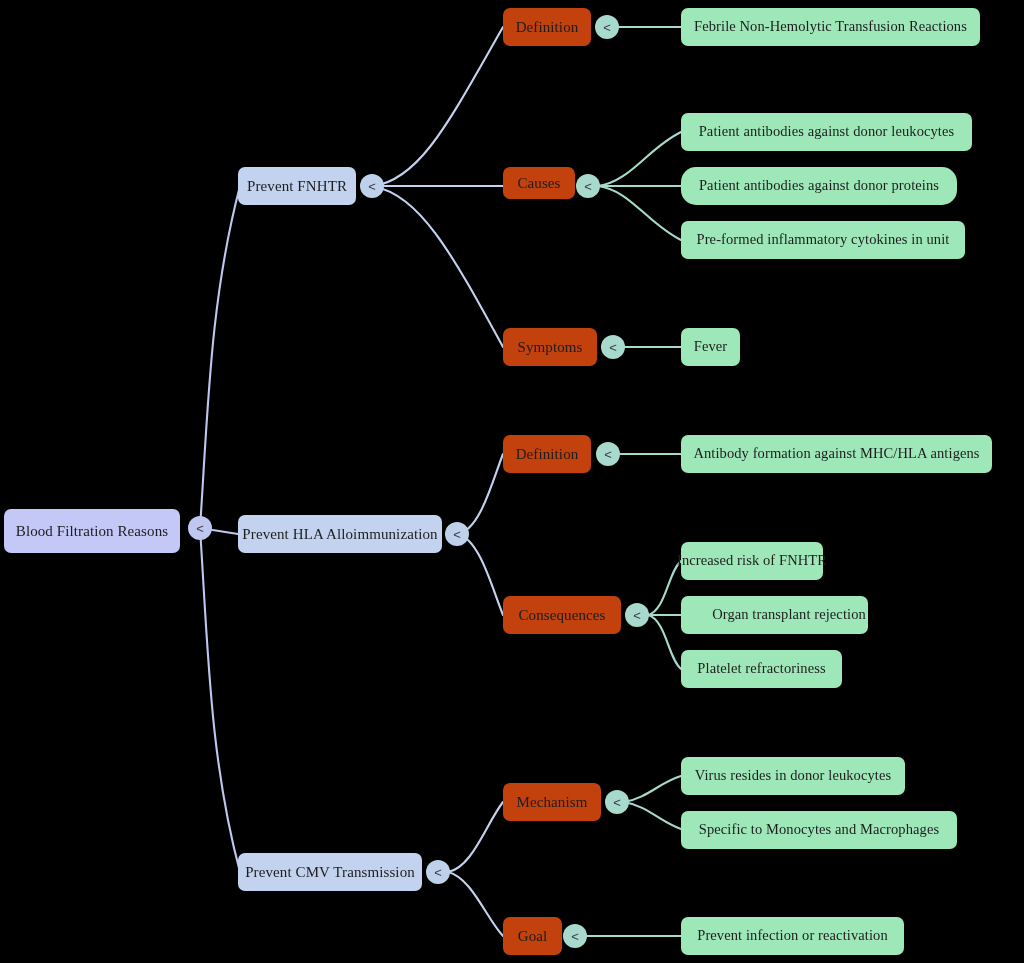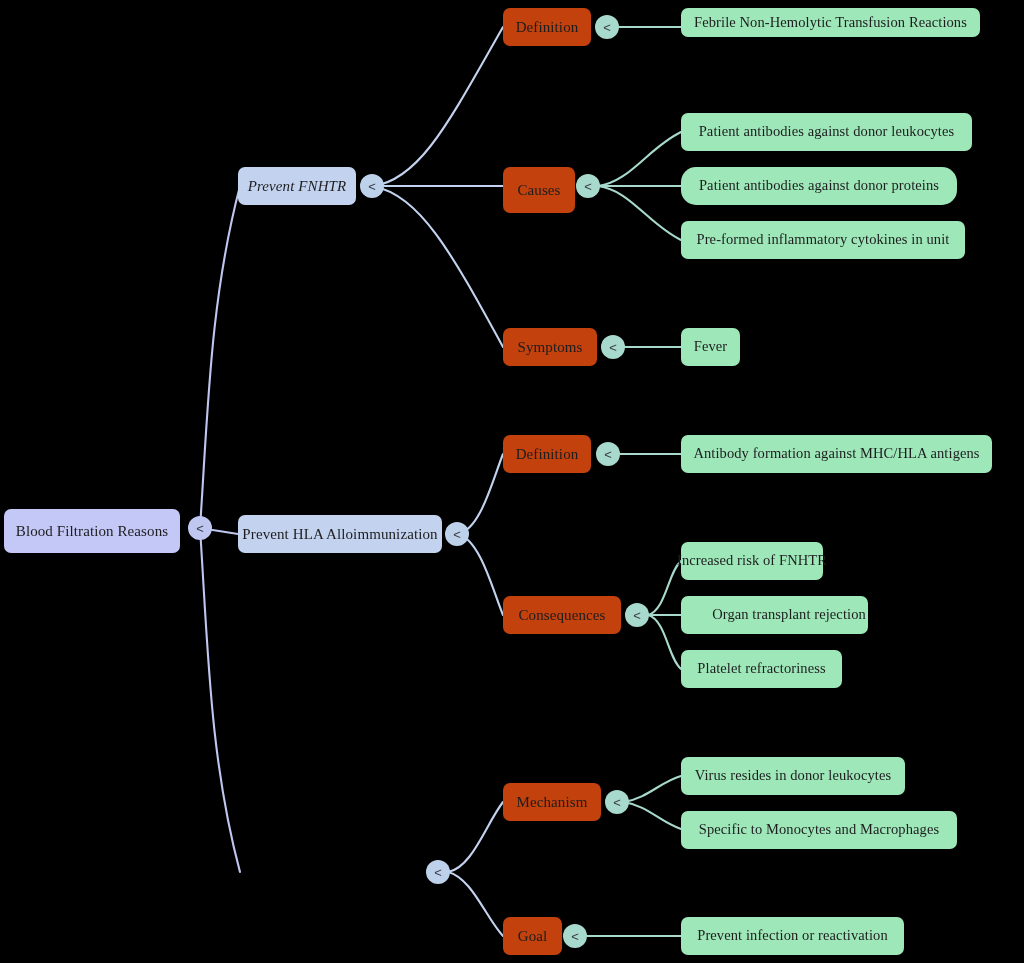--- a/index.html
+++ b/index.html
@@ -118,38 +118,38 @@
     </g>
   </svg>
 
   <div class="node root" style="left:4px; top:509px; width:176px; height:44px;">
     <span>Blood Filtration Reasons</span>
   </div>
   <div class="badge lav" style="left:188px; top:516px; width:24px; height:24px;">
     <span>&lt;</span>
   </div>
 
-  <div class="node branch" style="left:238px; top:167px; width:118px; height:38px;font-style:italic;">
+  <div class="node branch" style="left:238px; top:167px; width:118px; height:38px;">
     <span>Prevent FNHTR</span>
   </div>
   <div class="badge blue" style="left:360px; top:174px; width:24px; height:24px;">
     <span>&lt;</span>
   </div>
 
   <div class="node mid" style="left:503px; top:8px; width:88px; height:38px;">
     <span>Definition</span>
   </div>
   <div class="badge teal" style="left:595px; top:15px; width:24px; height:24px;">
     <span>&lt;</span>
   </div>
-  <div class="node leaf" style="left:681px; top:8px; width:299px; height:29px;">
+  <div class="node leaf" style="left:681px; top:8px; width:299px; height:38px;">
     <span>Febrile Non-Hemolytic Transfusion Reactions</span>
   </div>
 
-  <div class="node mid" style="left:503px; top:167px; width:72px; height:46px;">
+  <div class="node mid" style="left:503px; top:167px; width:72px; height:32px;">
     <span>Causes</span>
   </div>
   <div class="badge teal" style="left:576px; top:174px; width:24px; height:24px;">
     <span>&lt;</span>
   </div>
   <div class="node leaf" style="left:681px; top:113px; width:291px; height:38px;">
     <span>Patient antibodies against donor leukocytes</span>
   </div>
   <div class="node leaf" style="left:681px; top:167px; width:276px; height:38px;border-radius:15px;">
     <span>Patient antibodies against donor proteins</span>
@@ -194,20 +194,23 @@
   <div class="node leaf" style="left:681px; top:542px; width:142px; height:38px;">
     <span>Increased risk of FNHTR</span>
   </div>
   <div class="node leaf" style="left:681px; top:596px; width:187px; height:38px;padding-left:43px;">
     <span>Organ transplant rejection</span>
   </div>
   <div class="node leaf" style="left:681px; top:650px; width:161px; height:38px;">
     <span>Platelet refractoriness</span>
   </div>
 
+  <div class="node branch" style="left:238px; top:853px; width:184px; height:38px;">
+    <span>Prevent CMV Transmission</span>
+  </div>
   <div class="badge blue" style="left:426px; top:860px; width:24px; height:24px;">
     <span>&lt;</span>
   </div>
 
   <div class="node mid" style="left:503px; top:783px; width:98px; height:38px;">
     <span>Mechanism</span>
   </div>
   <div class="badge teal" style="left:605px; top:790px; width:24px; height:24px;">
     <span>&lt;</span>
   </div>

